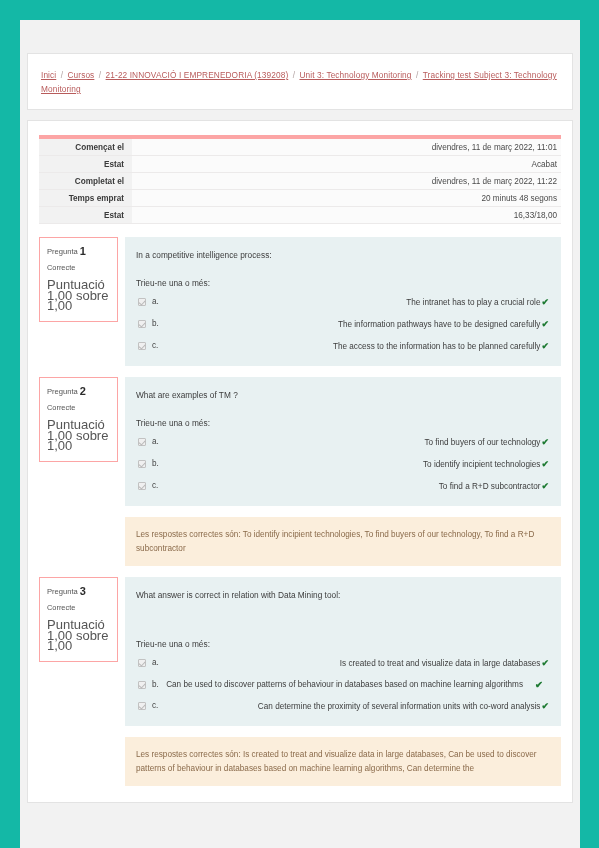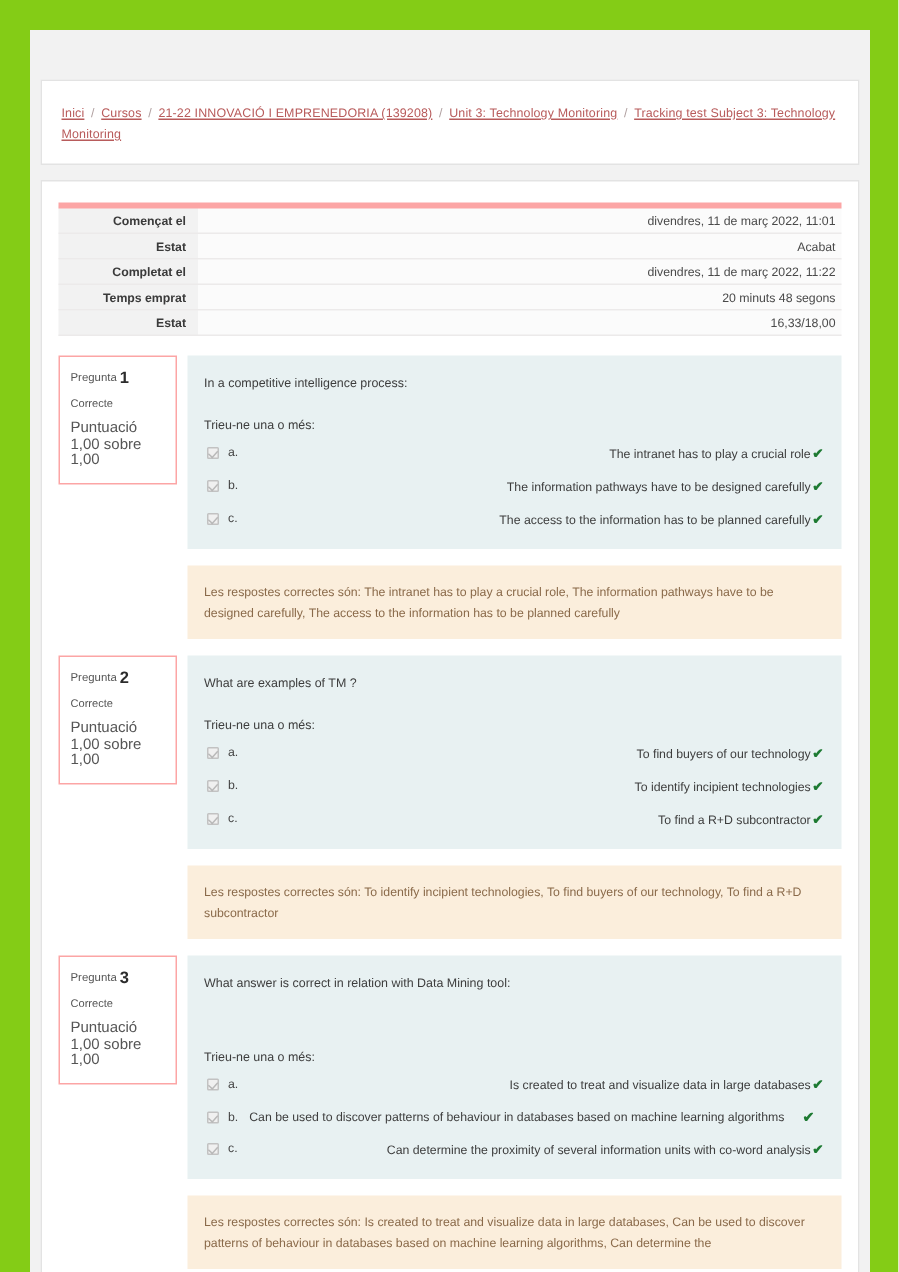--- a/index.html
+++ b/index.html
@@ -5,21 +5,21 @@
   * { box-sizing: border-box; }
   html, body {
     margin: 0; padding: 0;
     background: #ffffff;
     font-family: "Liberation Sans", sans-serif;
   }
   #page {
     position: relative;
     width: 599px; height: 848px;
     overflow: hidden;
-    background: #84cc16;
+    background: #14b8a6;
   }
   .page-bg {
     position: absolute;
     left: 20px; top: 20px;
     width: 560px; height: 828px;
     background: #f2f2f2;
   }
   .content {
     position: absolute;
     left: 27px; top: 53px;
@@ -115,21 +115,21 @@
     vertical-align: -1px;
     margin-left: 2px;
   }
   .qstate {
     font-size: 7.4px;
     color: #555;
     margin-bottom: 7px;
     line-height: 10px;
   }
   .qmark {
-    font-size: 10px;
+    font-size: 13px;
     color: #555;
     line-height: 10.5px;
   }
   .qbody {
     flex: 1 1 auto;
     margin-left: 7px;
     background: #e8f1f2;
     padding: 12px 12px 11px 11px;
     min-height: 10px;
   }
@@ -277,23 +277,20 @@
                     <span class="atext">The information pathways have to be designed carefully<span class="tick">✔</span></span>
                   </div>
                   <div class="answer">
                     <span class="chk"></span>
                     <span class="alabel">c.</span>
                     <span class="atext">The access to the information has to be planned carefully<span class="tick">✔</span></span>
                   </div>
                 </div>
               </div>
             </div>
-            <div class="fb-wrap">
-              <div class="feedback">Les respostes correctes són: The intranet has to play a crucial role, The information pathways have to be designed carefully, The access to the information has to be planned carefully</div>
-            </div>
           </div>
           <div>
             <div class="question">
               <div class="qinfo">
                 <div class="qnum">Pregunta<span class="n">2</span></div>
                 <div class="qstate">Correcte</div>
                 <div class="qmark">Puntuació 1,00 sobre 1,00</div>
               </div>
               <div class="qbody">
                 <div class="qtext">What are examples of TM ?</div>

